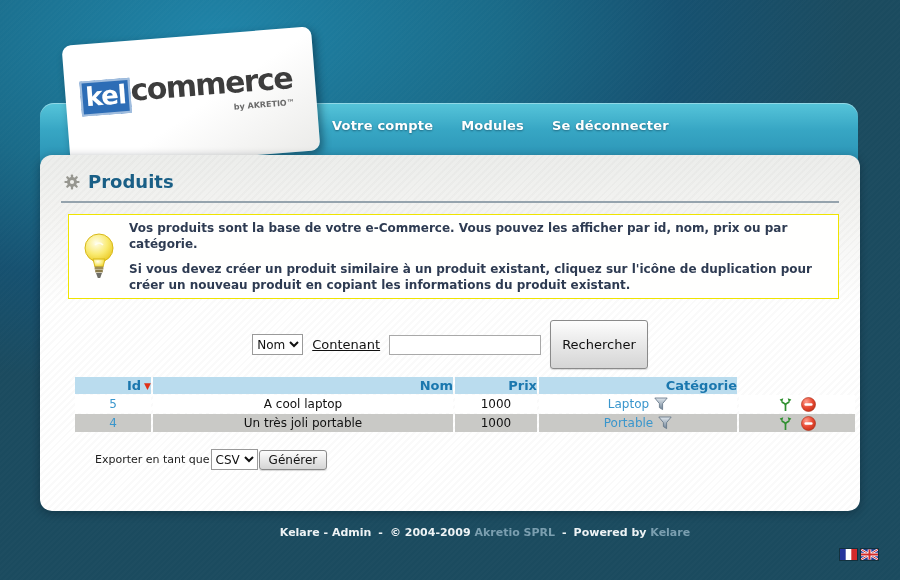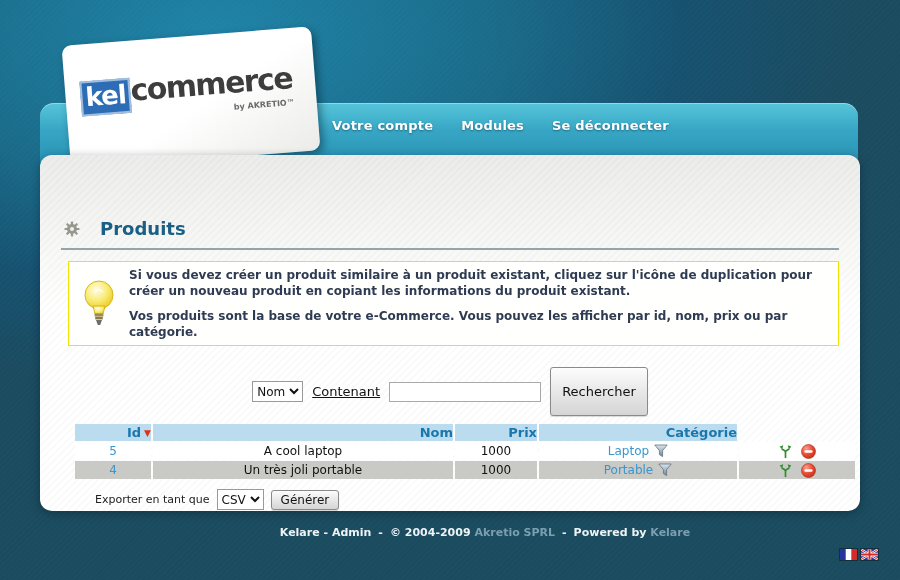--- a/index.html
+++ b/index.html
@@ -44,21 +44,21 @@
 
   
   .content-card {
     position:absolute; left:40px; top:155px; width:820px; height:356px;
     border-radius:12px; z-index:3;
     background:
       repeating-linear-gradient(135deg, rgba(0,0,0,0.018) 0 2px, transparent 2px 5px),
       linear-gradient(180deg,#ecedeb 0%, #f4f4f2 18%, #ffffff 42%, #ffffff 100%);
     box-shadow:0 2px 10px rgba(0,15,25,0.35);
   }
-  .title-row { display:flex; align-items:center; gap:20px; margin:63px 0 0 24px; }
+  .title-row { display:flex; align-items:center; gap:8px; margin:16px 0 0 24px; }
   .page-title { color:#1a5f86; font-size:18px; font-weight:bold; }
   .title-rule { height:2px; background:#95a3ad; margin:9px 21px 0 21px; }
 
   .info-box {
     margin:11px 21px 0 28px; height:85px;
     border:1px solid #efe400; background:#fffffe;
     display:flex; align-items:center; padding:0 12px 0 12px;
   }
   .info-text { font-size:12px; font-weight:bold; color:#2e3b52; line-height:1.35; padding-left:12px; }
   .info-text p + p { margin-top:8px; }
@@ -85,21 +85,21 @@
   .products-table th.actions-header { background:transparent; cursor:default; }
   .products-table td { font-size:12px; color:#111; text-align:center; height:18px; vertical-align:middle; }
   tr.row-even td { background:#ffffff; }
   tr.row-odd td { background:#c9c9c6; }
   .id-link, .cat-link { color:#3a96cc; text-decoration:none; cursor:pointer; }
   .sort-glyph { color:#e03118; font-size:9px; margin-left:3px; vertical-align:1px; }
   .cell-icons { display:inline-flex; gap:8px; align-items:center; vertical-align:middle; }
   .icon-btn { cursor:pointer; display:inline-flex; }
   .filter-btn { cursor:pointer; display:inline-flex; vertical-align:-3px; margin-left:5px; }
 
-  .export-row { display:flex; align-items:center; gap:7px; margin:9px 0 0 55px; }
+  .export-row { display:flex; align-items:center; gap:1px; margin:16px 0 0 55px; }
   .export-label { font-size:11px; color:#222; }
   .btn-small { font-size:12px; padding:2px 9px; }
 
   
   .footer {
     position:absolute; left:0; top:526px; width:900px; text-align:center;
     font-size:11px; font-weight:bold; color:#eef3f5; z-index:4;margin-left:35px;
   }
   .footer .sep { margin:0 7px; }
   .footer-link { color:#7b9fb0; text-decoration:none; cursor:pointer; }
@@ -165,22 +165,22 @@
       <svg width="36" height="52" viewBox="0 0 36 52">
         <circle cx="18" cy="17" r="14" fill="url(#bulbGrad)" stroke="#d8b818" stroke-width="1"></circle>
         <path d="M12 28 L24 28 L22 36 L14 36 Z" fill="url(#bulbGrad)" stroke="#d8b818" stroke-width="1"></path>
         <path d="M14 14 q4 -4 8 0" stroke="#fffef0" stroke-width="1.6" fill="none" opacity="0.9"></path>
         <rect x="13.6" y="35.5" width="8.8" height="3" fill="#9d8d55"></rect>
         <rect x="14.2" y="38.8" width="7.6" height="2.6" fill="#8b7b48"></rect>
         <path d="M15 42 h6 l-1.8 5 h-2.4 Z" fill="#6f6f68"></path>
       </svg>
     </span>
     <div class="info-text">
+      <p>Vos produits sont la base de votre e-Commerce. Vous pouvez les afficher par id, nom, prix ou par catégorie.</p>
       <p>Si vous devez créer un produit similaire à un produit existant, cliquez sur l'icône de duplication pour créer un nouveau produit en copiant les informations du produit existant.</p>
-      <p>Vos produits sont la base de votre e-Commerce. Vous pouvez les afficher par id, nom, prix ou par catégorie.</p>
     </div>
   </div>
 
   <div class="search-row">
     <select class="search-field">
       <option>Nom</option>
     </select>
     <span class="contains-label">Contenant</span>
     <input class="search-input" type="text" value="" style="">
     <button class="btn">Rechercher</button>

